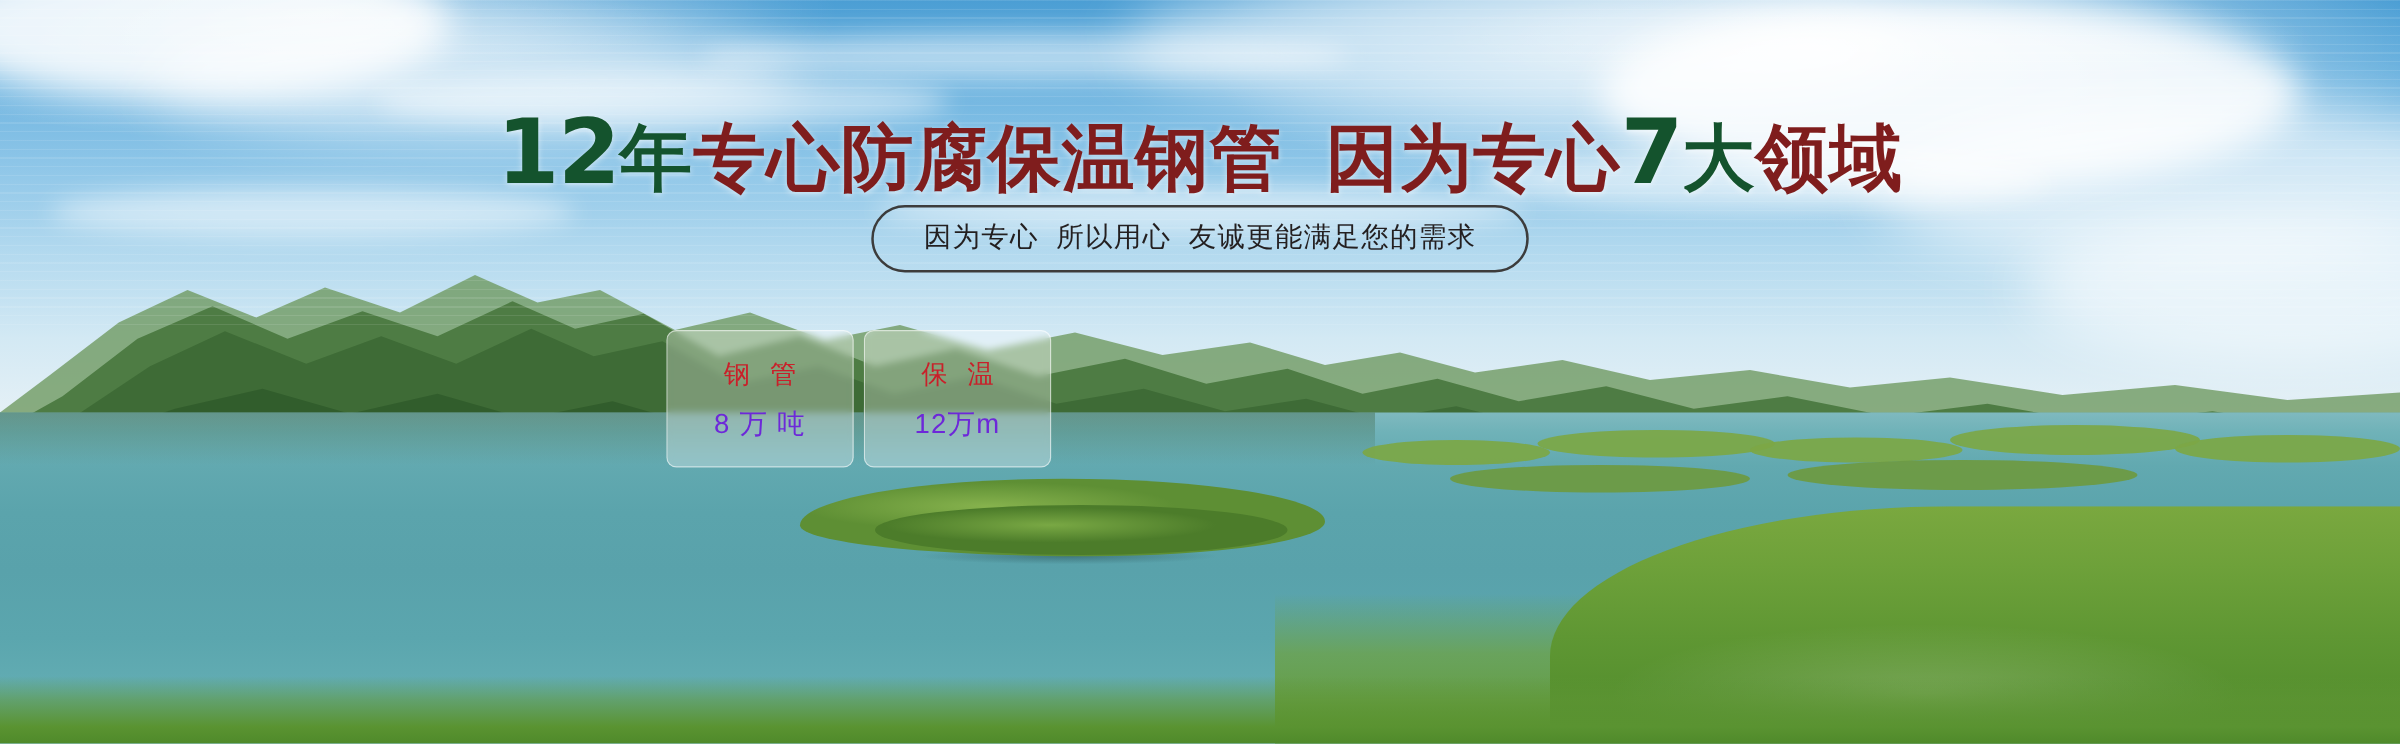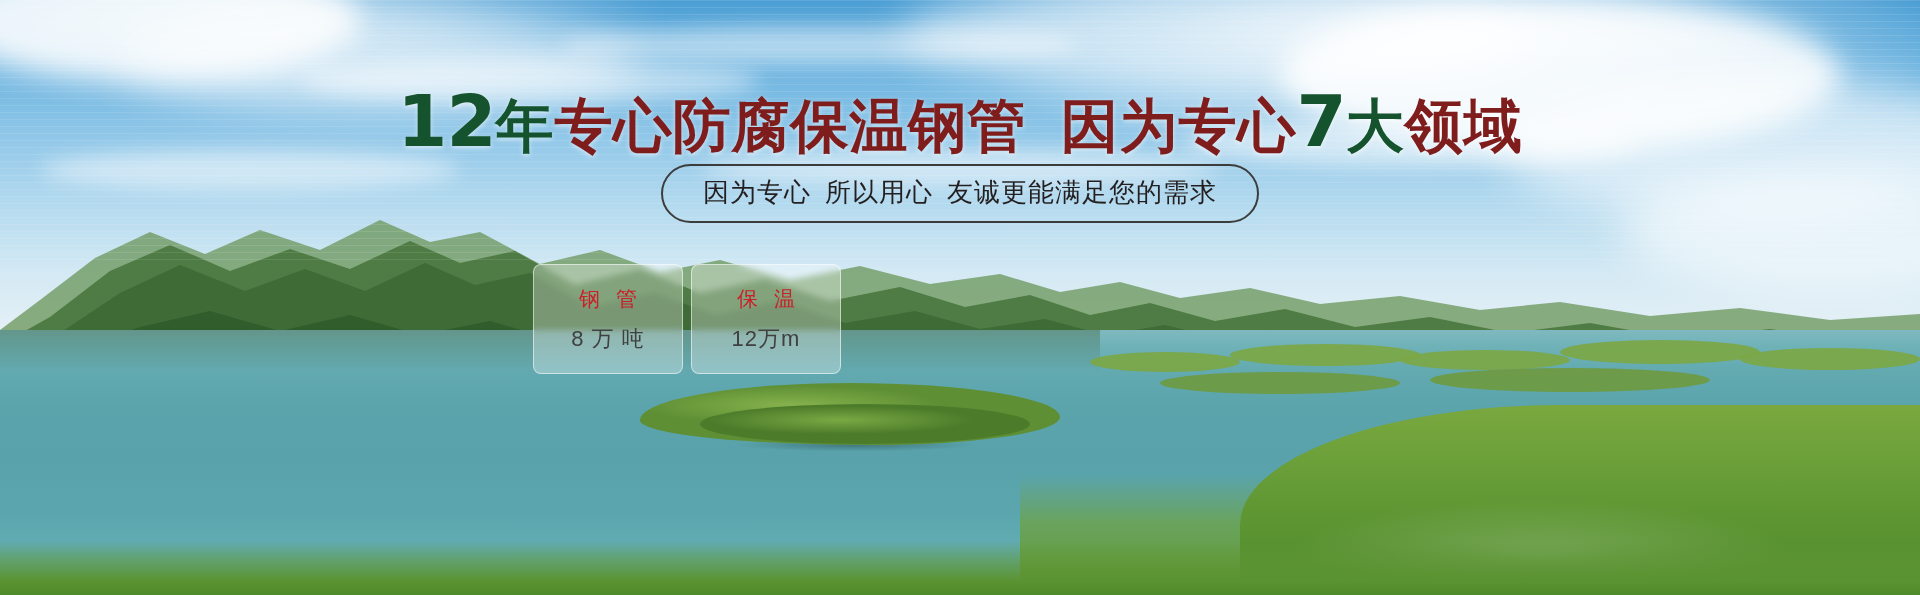--- a/index.html
+++ b/index.html
@@ -156,21 +156,21 @@
     position: absolute;
     left: 0; top: 164px;
     width: 1920px;
     text-align: center;
   }
   .subtitle-pill {
     display: inline-block;
     border: 2px solid #3c3c3c;
     border-radius: 30px;
     padding: 9px 40px 11px 40px;
-    font-size: 26px;
+    font-size: 22px;
     color: #231f20;
     letter-spacing: 1px;
     white-space: nowrap;
     background: transparent;
   }
   .subtitle-pill .sp { display: inline-block; width: 14px; }
 
   
   .cards {
     position: absolute;
@@ -193,21 +193,21 @@
   }
   .card-label {
     font-size: 21px;
     color: #c9202a;
     letter-spacing: 5px;
     text-indent: 5px;
     font-weight: normal;
   }
   .card-value {
     font-size: 22px;
-    color: #404040;
+    color: #6d28d9;
     letter-spacing: 1px;
     white-space: nowrap;
   }
   .card-value sup {
     font-size: 13px;
     vertical-align: super;
   }
 </style>
 </head>
 <body>

